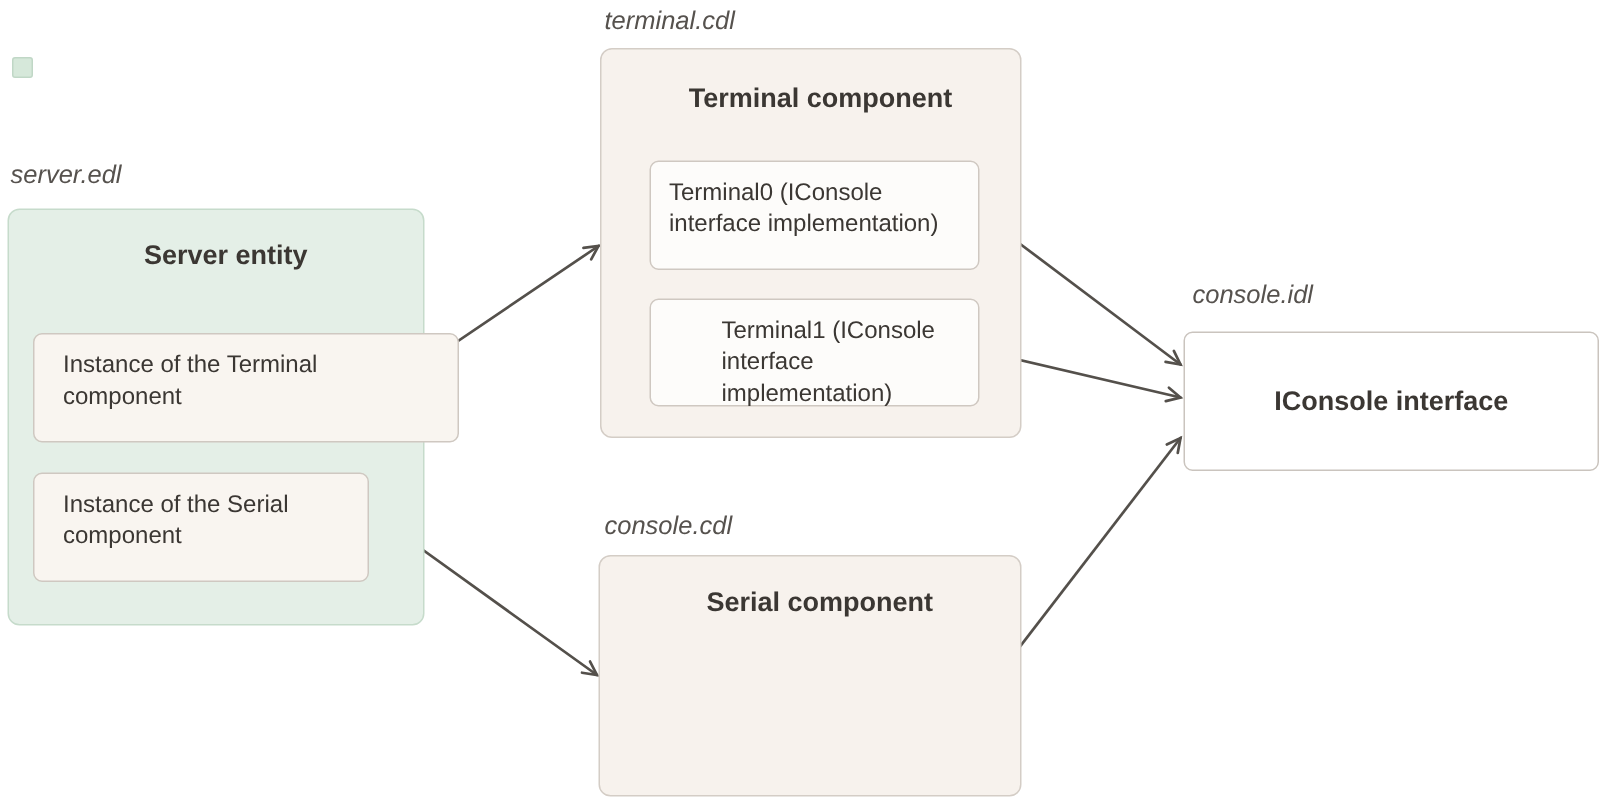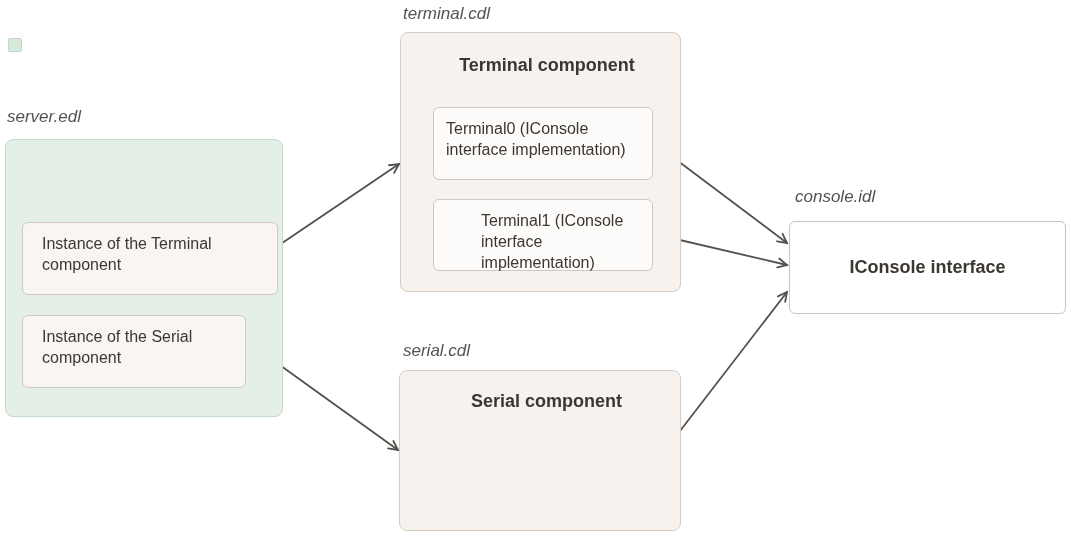--- a/index.html
+++ b/index.html
@@ -87,21 +87,21 @@
   .inner-cream {
     background: var(--cream-fill, #f9f5f0);
     border: 1.5px solid var(--inner-border, #cfc8c1);
     padding: 10px 8px 0 19px;
   }
   .inner-white {
     background: var(--inner-fill, #fdfcfa);
     border: 1.5px solid var(--inner-border, #cfc8c1);
     padding: 10px 8px 0 12px;
   }
-  .instance-terminal { left: 16px; top: 82px;  width: 256px; height: 73px; }
+  .instance-terminal { left: 16px; top: 82px;  width: 284px; height: 73px; }
   .instance-serial   { left: 16px; top: 175px; width: 224px; height: 73px; }
   .terminal0 { left: 32px; top: 74px;  width: 220px; height: 73px; }
   .terminal1 { left: 32px; top: 166px; width: 220px; height: 72px; padding-left: 47px; }
   .serial0   { left: 26px; top: 65px;  width: 222px; height: 72px; }
 </style>
 </head>
 <body>
 
 <div class="canvas">
 
@@ -115,24 +115,25 @@
       <line x1="263" y1="353" x2="398" y2="450" marker-end="url(#arrowhead)"></line>
       <line x1="654" y1="143" x2="787" y2="243" marker-end="url(#arrowhead)"></line>
       <line x1="654" y1="234" x2="787" y2="265" marker-end="url(#arrowhead)"></line>
       <line x1="650" y1="470" x2="787" y2="292" marker-end="url(#arrowhead)"></line>
     </svg>
 
   <div class="green-mark"></div>
 
   <div class="file-label lbl-server">server.edl</div>
   <div class="file-label lbl-terminal">terminal.cdl</div>
-  <div class="file-label lbl-serial">serial.cdl</div>
+  <div class="file-label lbl-serial">console.cdl</div>
   <div class="file-label lbl-console">console.idl</div>
 
   <div class="box server-box">
+    <div class="container-title">Server entity</div>
     <div class="inner-box inner-cream instance-terminal">Instance of the Terminal
 component</div>
     <div class="inner-box inner-cream instance-serial">Instance of the Serial
 component</div>
   </div>
 
   <div class="box terminal-box">
     <div class="container-title">Terminal component</div>
     <div class="inner-box inner-white terminal0">Terminal0 (IConsole
 interface implementation)</div>

